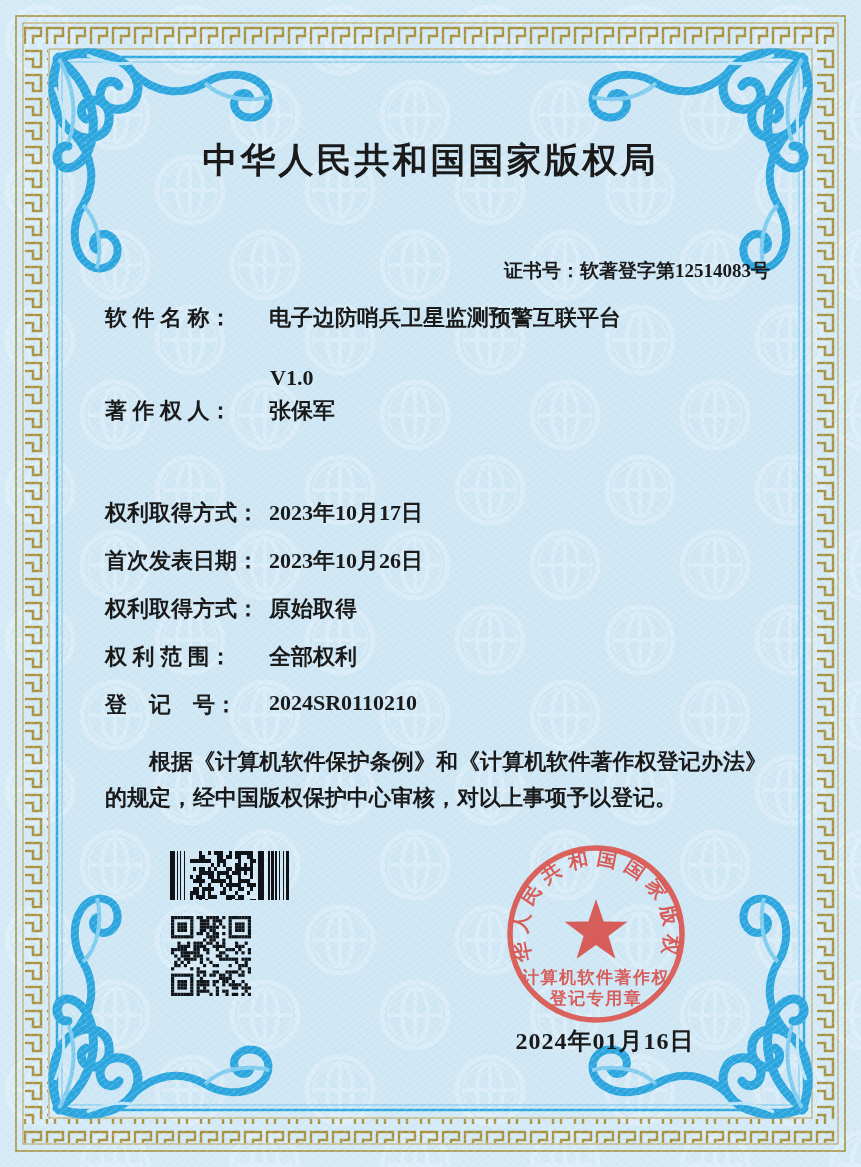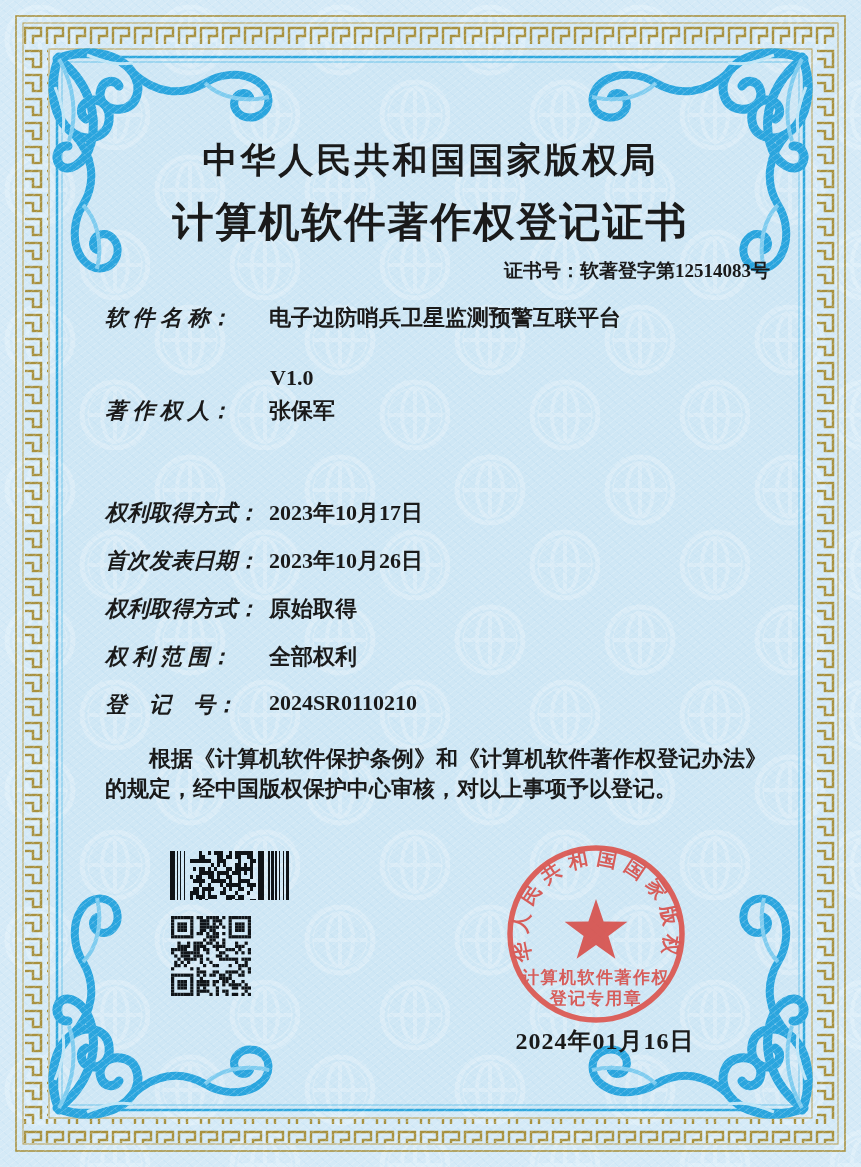--- a/index.html
+++ b/index.html
@@ -18,25 +18,25 @@
       repeating-linear-gradient(-38deg, rgba(255,255,255,.16) 0 1px, rgba(255,255,255,0) 1px 5px),
       repeating-linear-gradient(41deg, rgba(160,205,235,.12) 0 1px, rgba(255,255,255,0) 1px 7px);
   }
   .deco{position:absolute;left:0;top:0;z-index:0;}
   .txt{position:absolute;z-index:2;}
   .authority{left:0;right:0;top:137px;text-align:center;font-size:35px;font-weight:700;letter-spacing:3px;}
   .cert-title{left:0;right:0;top:195px;text-align:center;font-size:41px;font-weight:700;letter-spacing:2px;}
   .certno{top:258px;right:91px;font-size:19px;font-weight:700;}
   .certno .certno-value{}
   .row{left:105px;right:60px;font-size:22px;font-weight:700;white-space:nowrap;}
-  .row .lbl{position:absolute;left:0;top:0;font-style:italic;}
+  .row .lbl{position:absolute;left:0;top:0;}
   .row .val{position:absolute;left:164px;top:0;}
   .r1{top:303px;} .v2{top:337px;left:270px;font-size:22px;font-weight:700;margin-top:28px;}
   .r2{top:396px;} .r3{top:498px;} .r4{top:546px;} .r5{top:594px;} .r6{top:642px;} .r7{top:690px;}
-  .statement{left:105px;top:744px;width:662px;font-size:22px;font-weight:700;line-height:30px;
+  .statement{left:105px;top:744px;width:662px;font-size:22px;font-weight:700;line-height:36px;
              text-indent:2em;text-align:justify;margin:0;}
   .barcode{left:170px;top:851px;z-index:2;}
   .qrcode{left:171px;top:916px;z-index:2;}
   .seal{left:502px;top:842px;z-index:3;}
   .issue-date{left:505px;top:1025px;width:200px;text-align:center;font-size:24px;font-weight:700;letter-spacing:1px;z-index:4;}
 </style>
 </head>
 <body>
 
 <div class="page">
@@ -96,21 +96,20 @@
 
     <g>
       <use href="#corner" transform="translate(57,57)"></use>
       <use href="#corner" transform="translate(804,57) scale(-1,1)"></use>
       <use href="#corner" transform="translate(57,1110) scale(1,-1)"></use>
       <use href="#corner" transform="translate(804,1110) scale(-1,-1)"></use>
     </g>
   </svg>
 
   <div class="txt authority">中华人民共和国国家版权局</div>
-  <div class="txt cert-title">计算机软件著作权登记证书</div>
   <div class="txt certno">
     <span>证书号：</span><span class="certno-value">软著登字第12514083号</span>
   </div>
 
   <div class="txt row r1">
     <span class="lbl">软 件 名 称：</span>
     <span class="val">电子边防哨兵卫星监测预警互联平台</span>
   </div>
   <div class="txt v2">V1.0</div>
 

